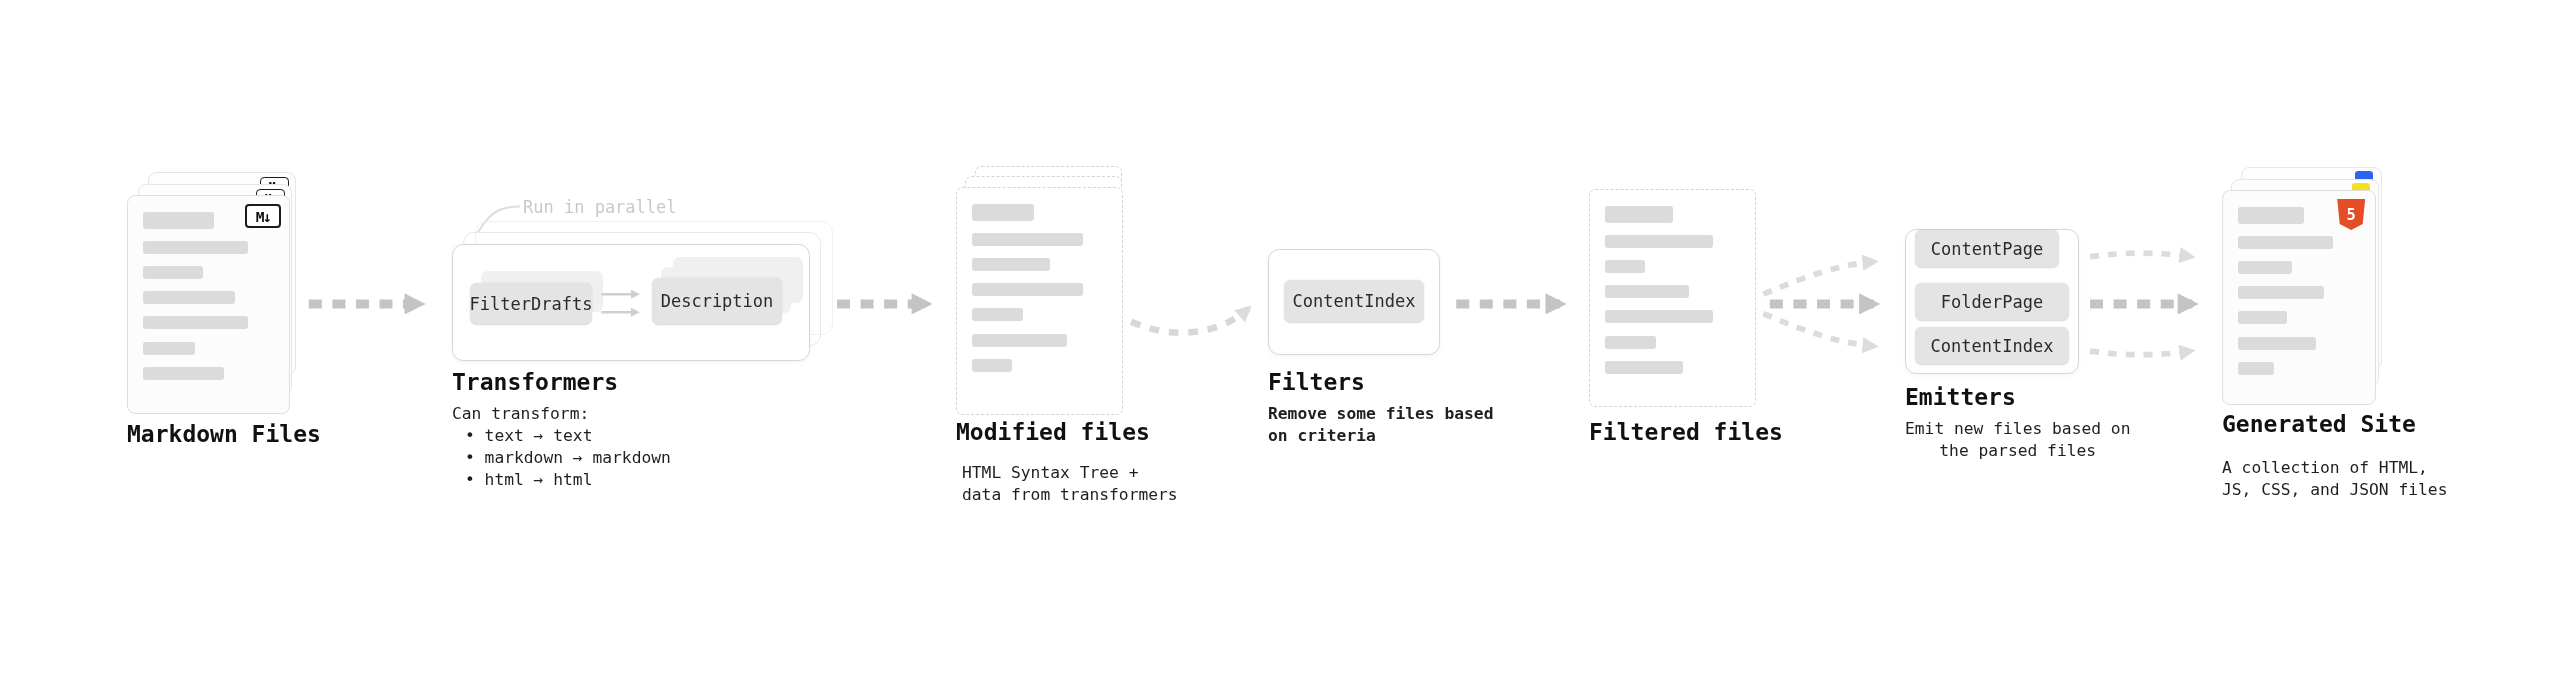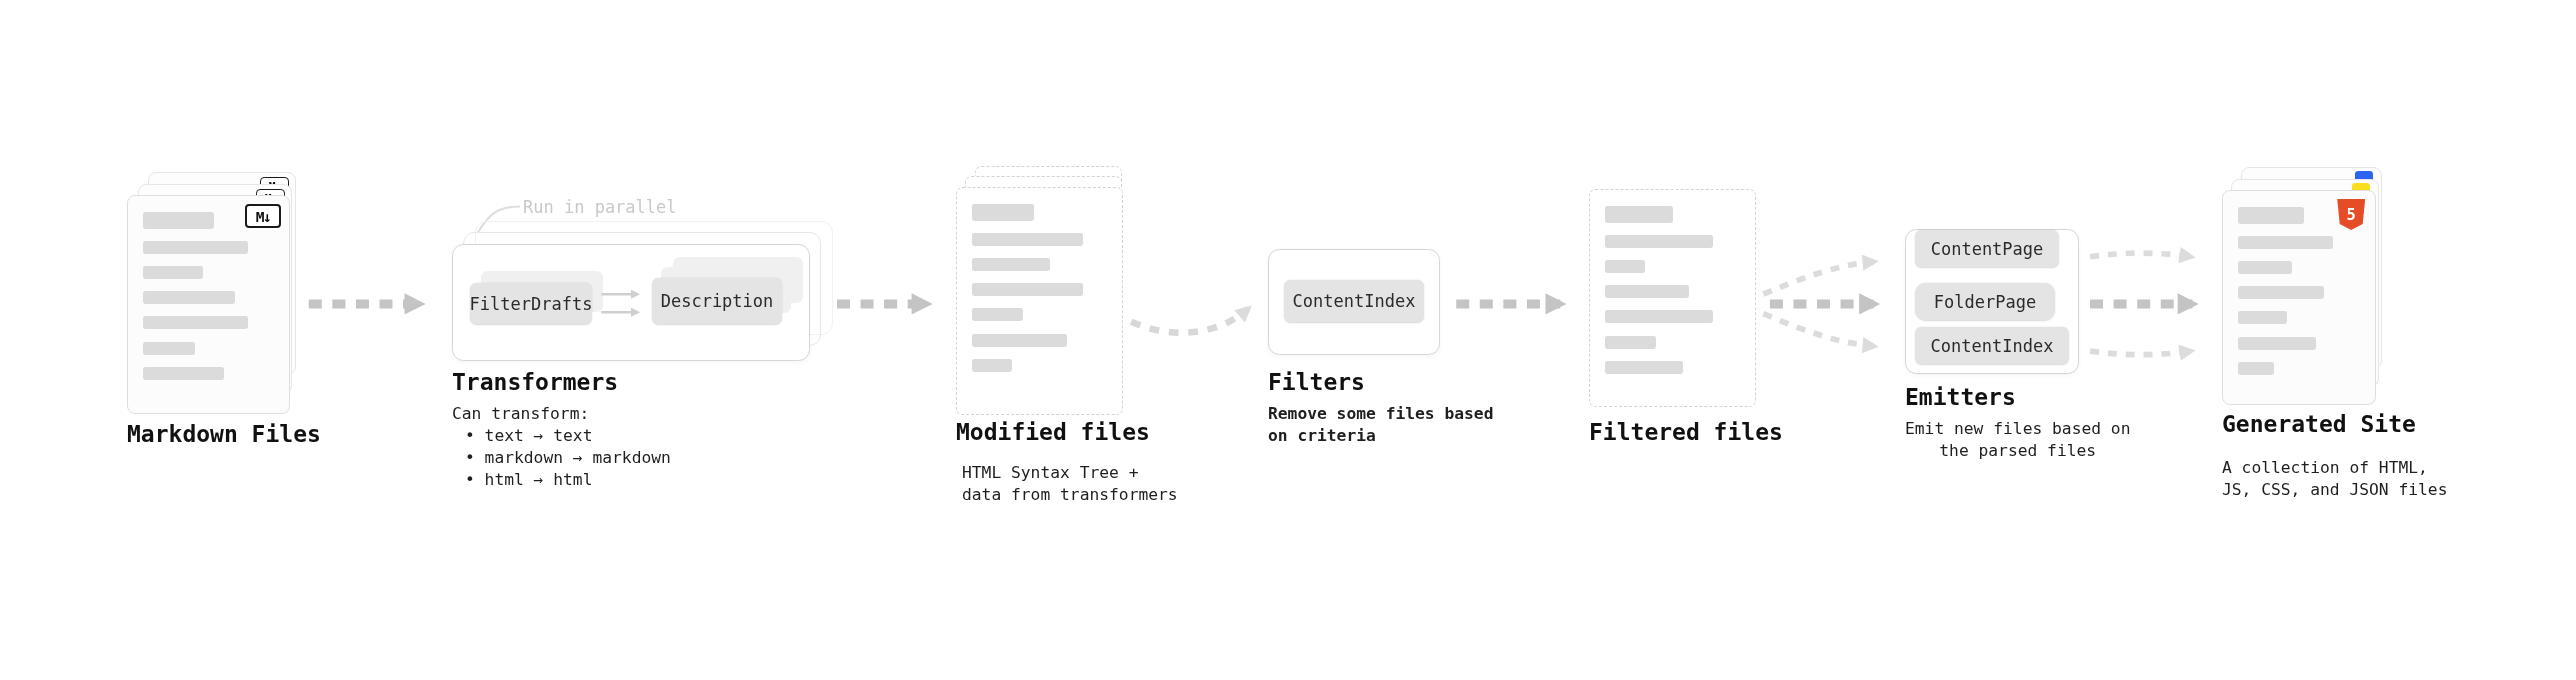--- a/index.html
+++ b/index.html
@@ -162,21 +162,21 @@
         <div class="bar" style="width:38%"></div>
         <div class="bar" style="width:58%"></div>
       </div>
     </div>
     <div class="stage-title" style="left:1589px;top:419px;">Filtered files</div>
   </div>
 
   <div>
     <div class="panel" style="left:1905px;top:229px;width:174px;height:145px;"></div>
     <div class="chip" style="left:1915px;top:230px;width:144px;height:37px;">ContentPage</div>
-    <div class="chip" style="left:1915px;top:283px;width:140px;height:37px;border-radius:11px;">FolderPage</div>
+    <div class="chip" style="left:1915px;top:283px;width:154px;height:37px;">FolderPage</div>
     <div class="chip" style="left:1915px;top:327px;width:154px;height:37px;">ContentIndex</div>
     <div class="stage-title" style="left:1905px;top:384px;">Emitters</div>
     <div class="cap" style="left:1905px;top:418px;text-align:center;">
       <div>Emit new files based on</div>
       <div>the parsed files</div>
     </div>
   </div>
 
   <div>
     <div class="doc back" style="left:2241px;top:167px;width:141px;height:202px;">

